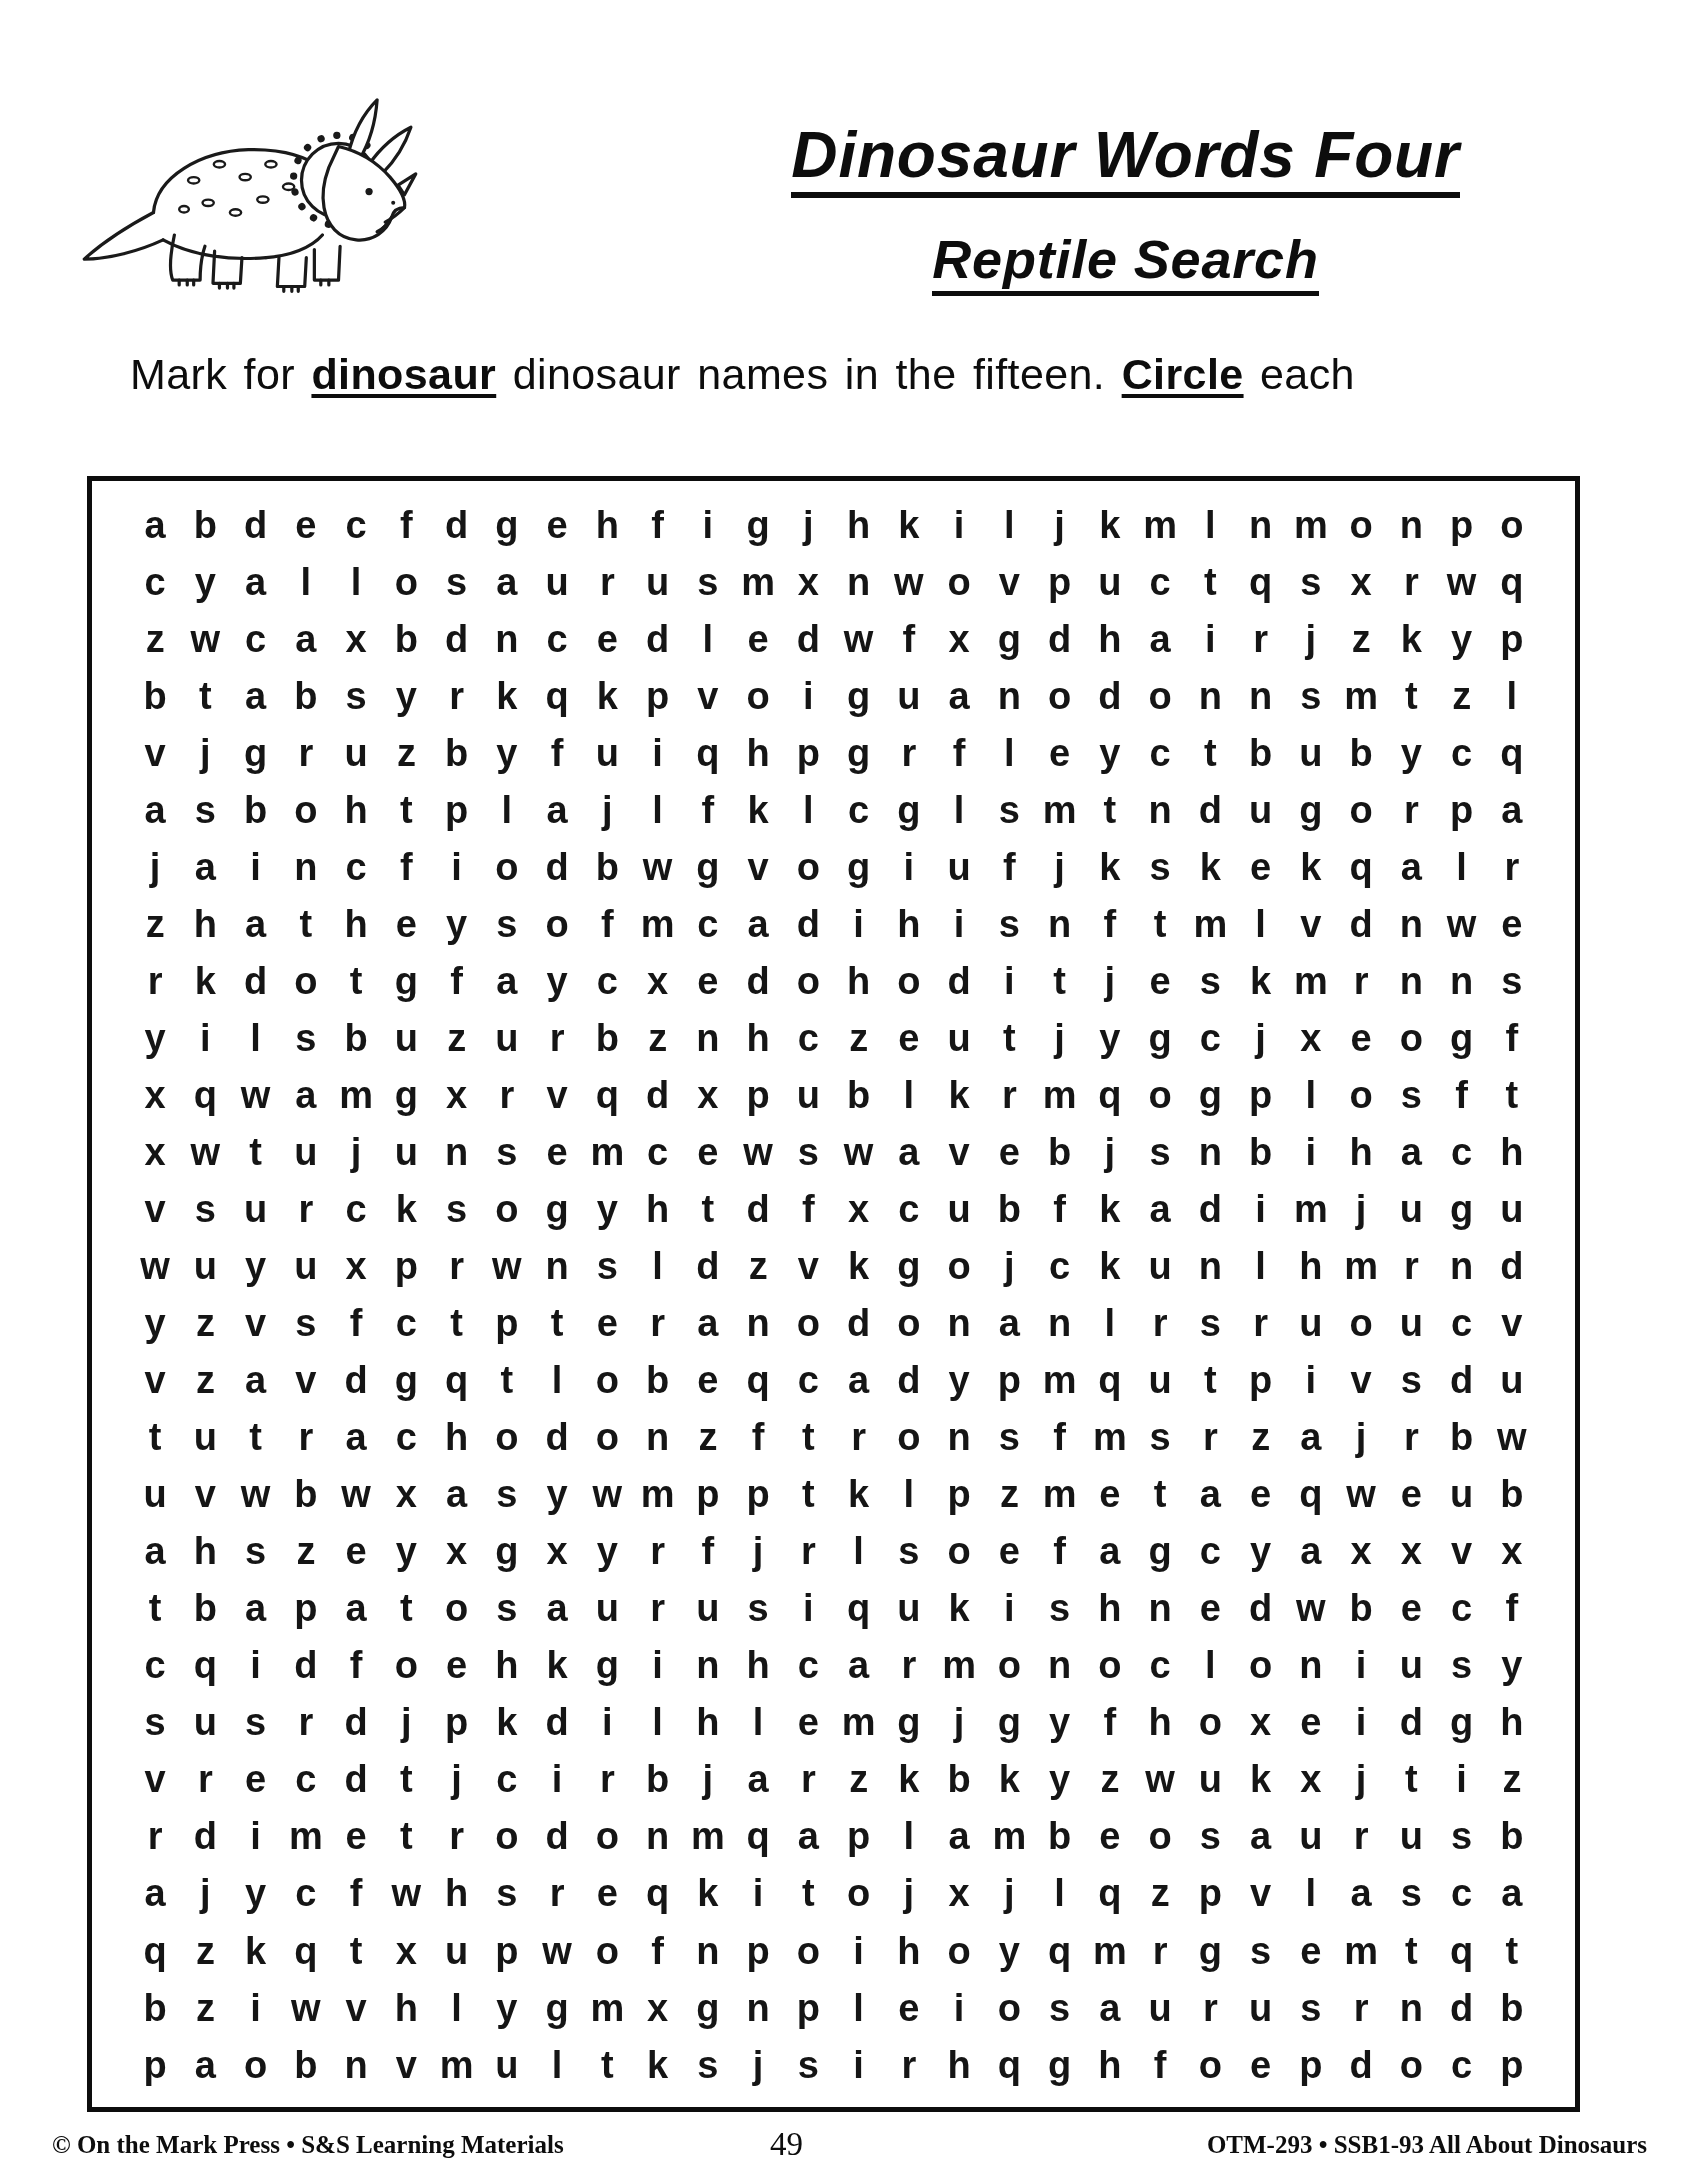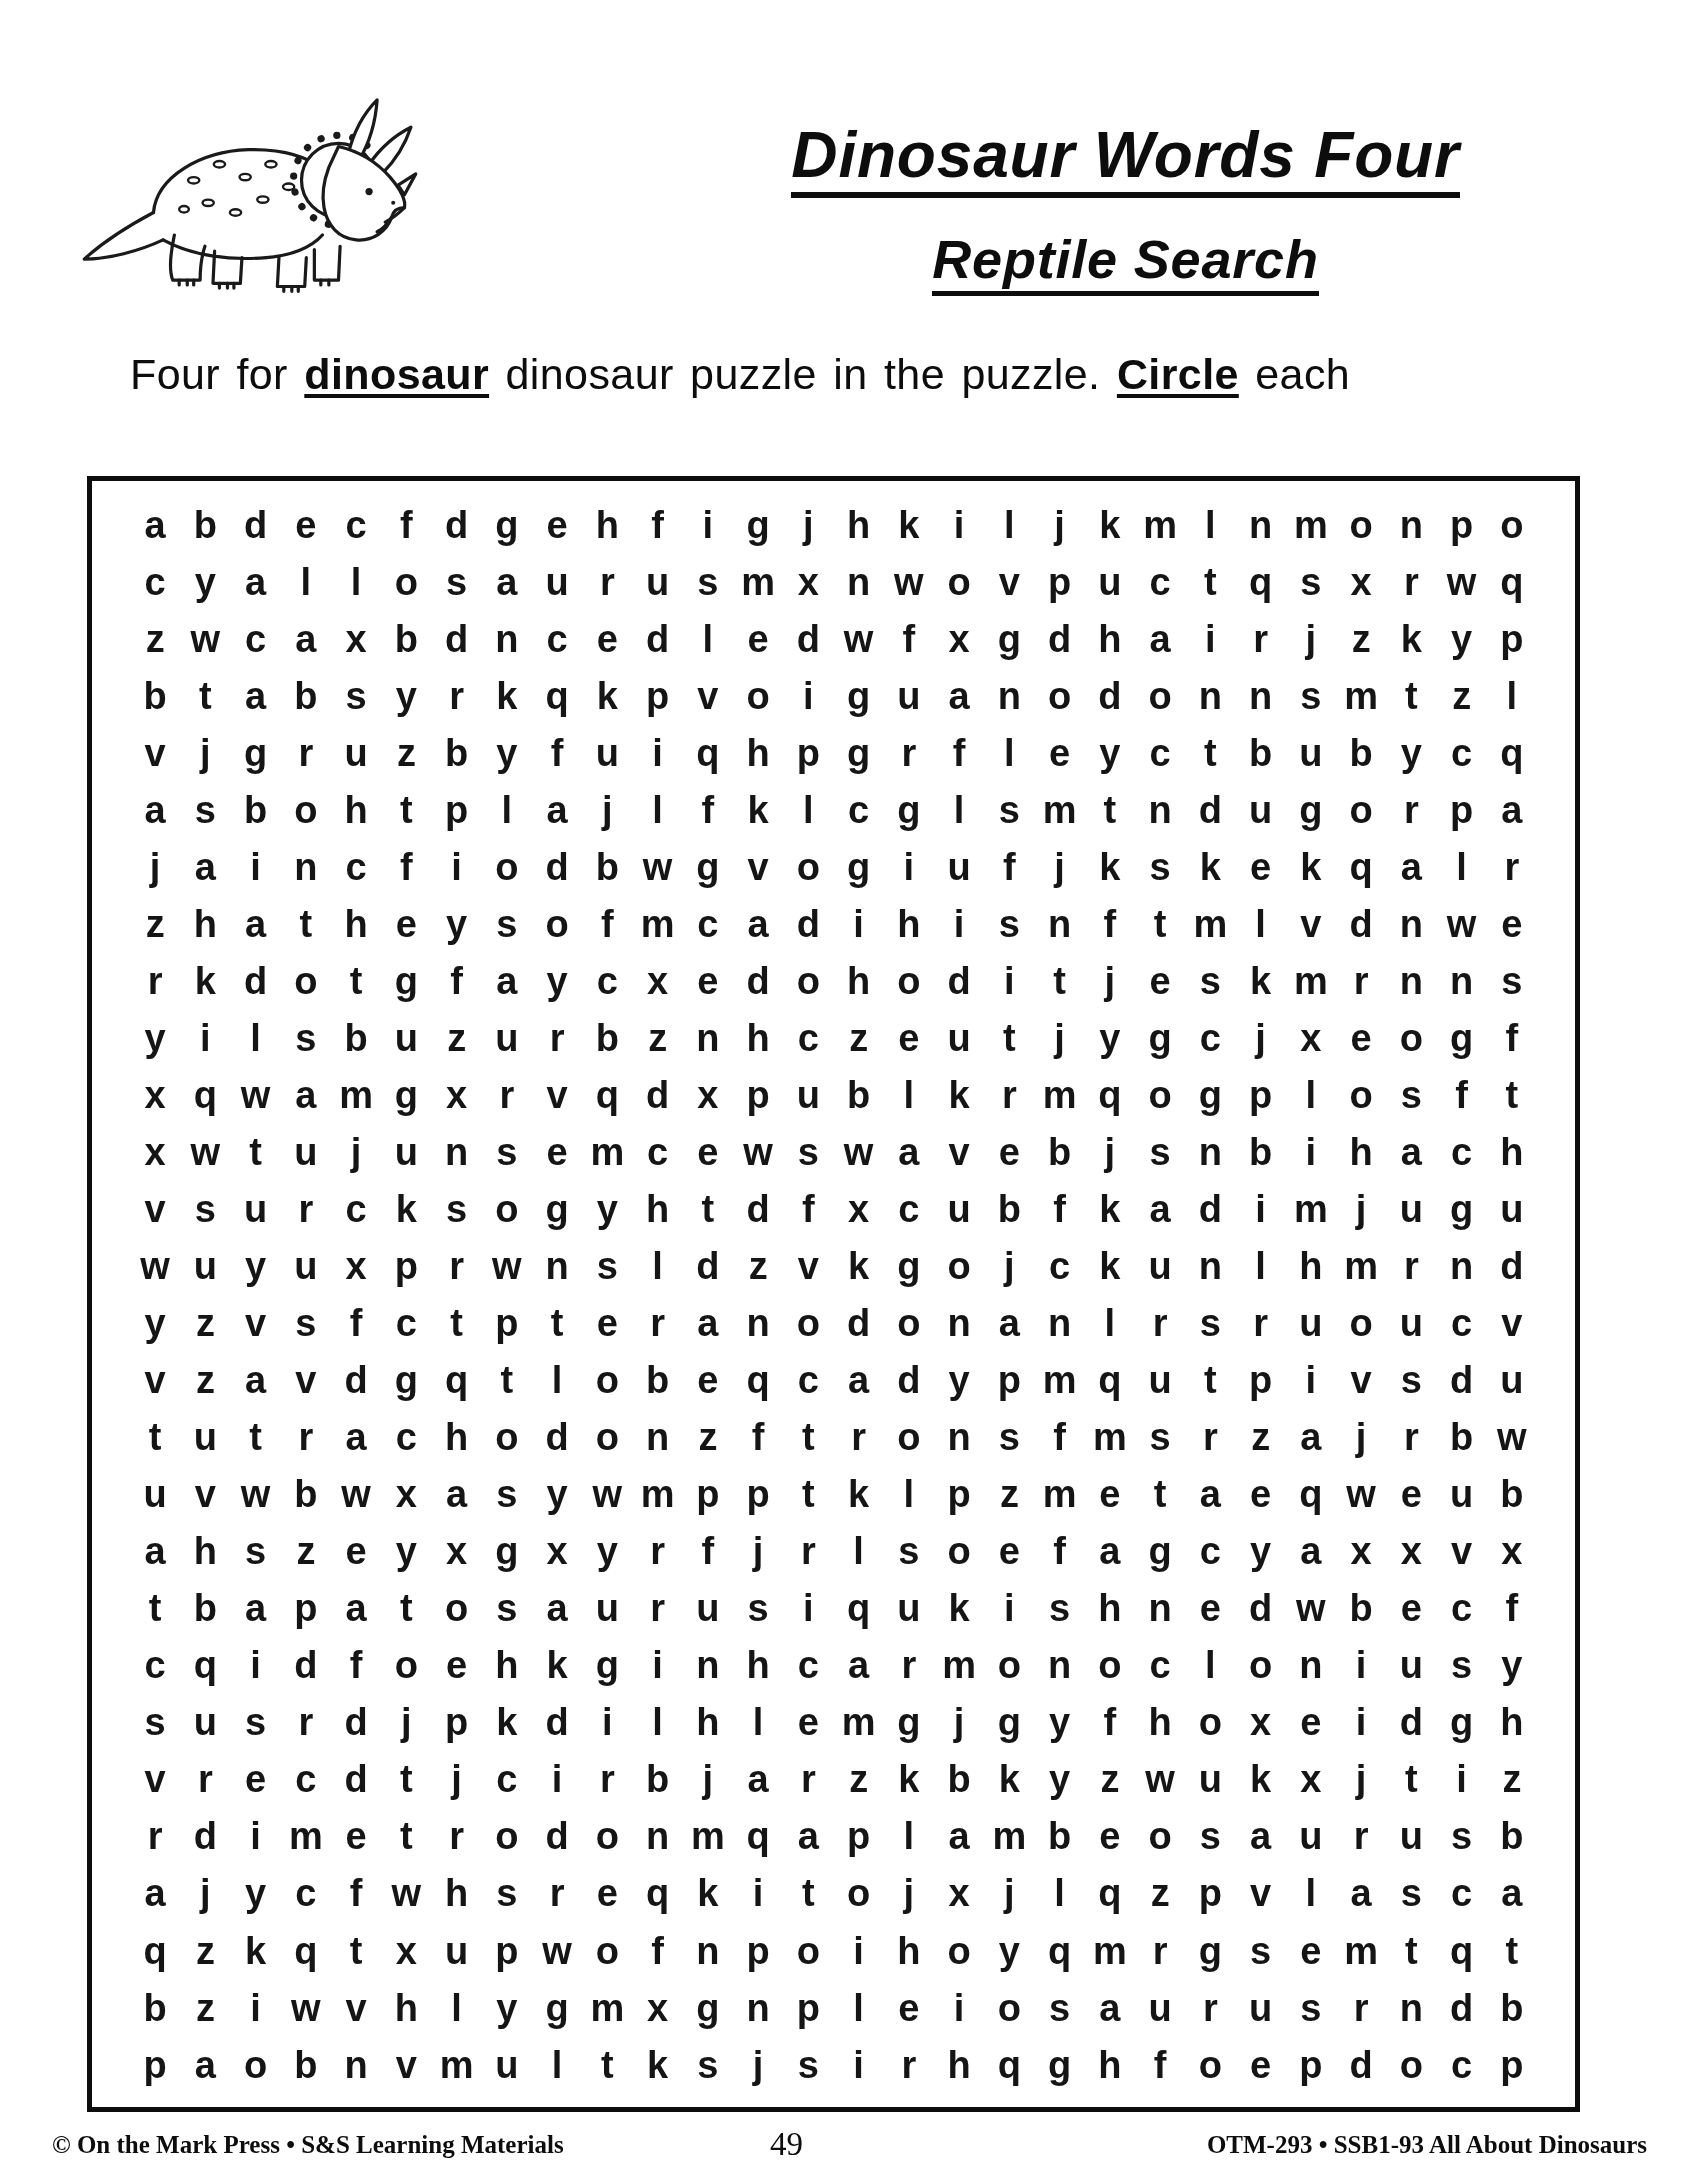--- a/index.html
+++ b/index.html
@@ -143,21 +143,21 @@
     <div class="titleblock">
       <span class="title">Dinosaur Words Four</span>
       <div class="subtitle-wrap">
         <span class="subtitle">Reptile Search</span>
       </div>
     </div>
   </div>
 
   <div class="instructions">
     <div>
-      <span>Four for </span><span class="hl">dinosaur</span><span> dinosaur puzzle in the puzzle.  </span><span class="hl">Circle</span><span> each</span>
+      <span>Mark for </span><span class="hl">dinosaur</span><span> dinosaur names in the fifteen.  </span><span class="hl">Circle</span><span> each</span>
     </div>
   </div>
 
   <div class="puzzle">
       <div class="grid-row">
         <span class="grid-letter">a</span>
         <span class="grid-letter">b</span>
         <span class="grid-letter">d</span>
         <span class="grid-letter">e</span>
         <span class="grid-letter">c</span>

